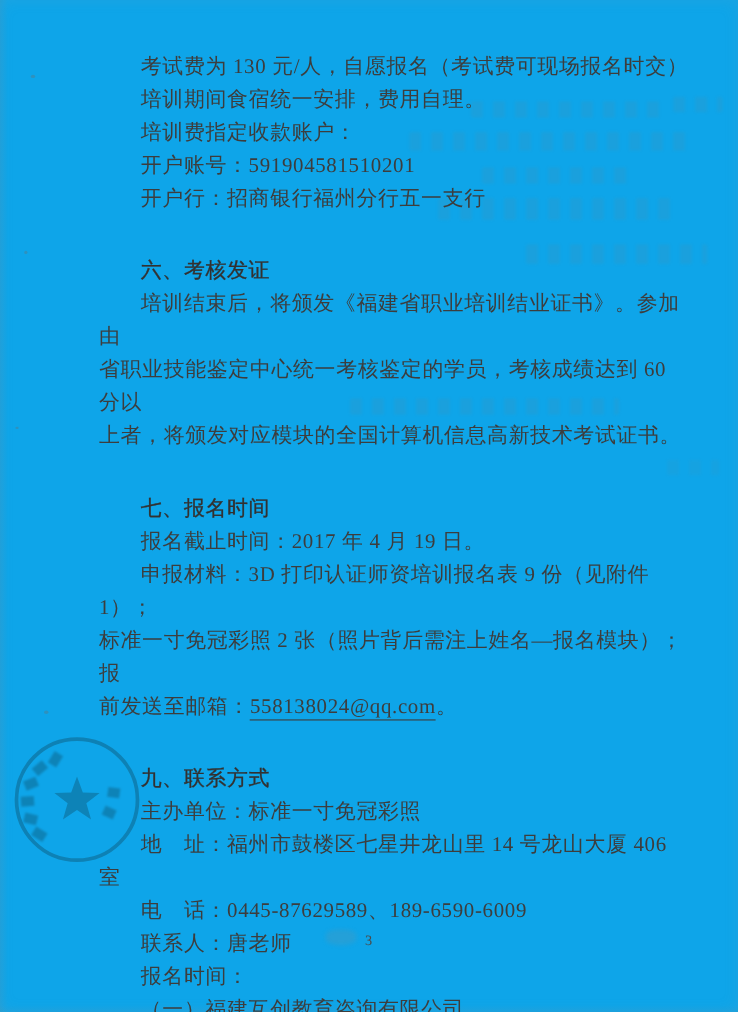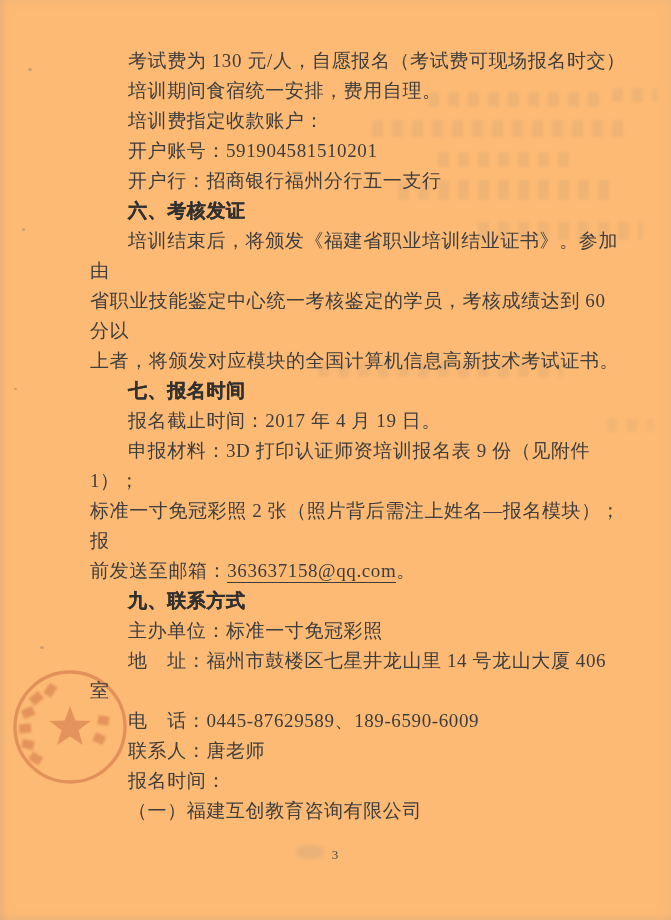--- a/index.html
+++ b/index.html
@@ -1,19 +1,19 @@
 <!DOCTYPE html>
 <html><head>
 <meta charset="utf-8">
 <style>
   html,body{margin:0;padding:0;background:#ffffff;}
   .page{
     position:relative;
     width:671px;height:920px;
-    background:#fdba74;
+    background:#0ea5e9;
     overflow:hidden;
     font-family:"Liberation Serif","DejaVu Serif",serif;
     box-shadow:inset 0 0 14px rgba(160,160,155,0.12);
   }
   
   .edge-left{position:absolute;left:0;top:0;width:7px;height:100%;
     background:linear-gradient(90deg,rgba(130,130,125,0.10),rgba(0,0,0,0));}
   .edge-bottom{position:absolute;left:0;bottom:0;width:100%;height:6px;
     background:linear-gradient(0deg,rgba(130,130,125,0.07),rgba(0,0,0,0));}
 
@@ -22,21 +22,21 @@
   }
   .line{
     font-size:19px;
     line-height:30px;
     min-height:30px;
     letter-spacing:0.6px;
     color:#3d3d3d;
     white-space:pre-wrap;
   }
   .line.indent{text-indent:38px;}
-  .line.heading{text-indent:38px;font-weight:bold;color:#333130;
+  .line.heading{text-indent:38px;font-weight:normal;color:#333130;margin-top:36px;
     -webkit-text-stroke:0.3px #333130;}
   .line.email-line{text-indent:0;}
   .email-underline{
     border-bottom:1px solid #3d3d3d;
     padding-bottom:1px;
   }
 
   .page-number{
     position:absolute;left:0;top:847px;width:100%;
     text-align:center;font-size:13px;color:#4a4a4a;
@@ -99,21 +99,21 @@
       <div class="line indent">开户账号：591904581510201</div>
       <div class="line indent">开户行：招商银行福州分行五一支行</div>
       <div class="line heading">六、考核发证</div>
       <div class="line indent">培训结束后，将颁发《福建省职业培训结业证书》。参加由</div>
       <div class="line flow">省职业技能鉴定中心统一考核鉴定的学员，考核成绩达到 60 分以</div>
       <div class="line flow">上者，将颁发对应模块的全国计算机信息高新技术考试证书。</div>
       <div class="line heading">七、报名时间</div>
       <div class="line indent">报名截止时间：2017 年 4 月 19 日。</div>
       <div class="line indent">申报材料：3D 打印认证师资培训报名表 9 份（见附件 1）；</div>
       <div class="line flow">标准一寸免冠彩照 2 张（照片背后需注上姓名—报名模块）；报</div>
-      <div class="line email-line"><span>前发送至邮箱：</span><span class="email-underline">363637158@qq.com</span><span>。</span></div>
+      <div class="line email-line"><span>前发送至邮箱：</span><span class="email-underline">558138024@qq.com</span><span>。</span></div>
       <div class="line heading">九、联系方式</div>
       <div class="line indent">主办单位：标准一寸免冠彩照</div>
       <div class="line indent">地　址：福州市鼓楼区七星井龙山里 14 号龙山大厦 406 室</div>
       <div class="line indent">电　话：0445-87629589、189-6590-6009</div>
       <div class="line indent">联系人：唐老师</div>
       <div class="line indent">报名时间：</div>
       <div class="line indent">（一）福建互创教育咨询有限公司</div>
     </div>
 
   <svg class="stamp" viewBox="0 0 126 126">

